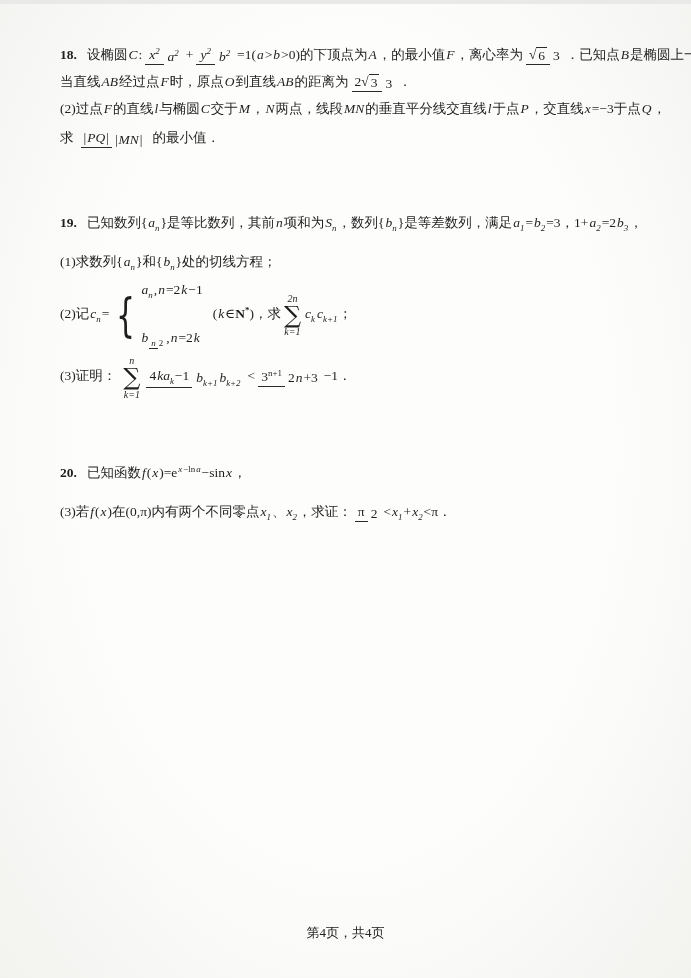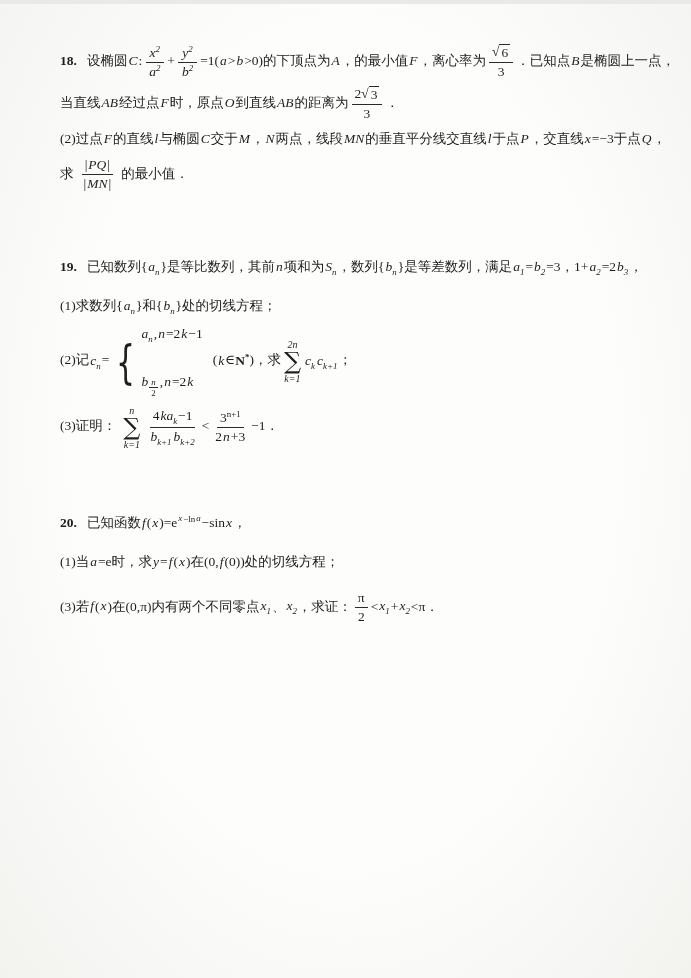--- a/index.html
+++ b/index.html
@@ -39,21 +39,21 @@
   #p20-l3{margin-bottom:14px}
 
   .mt{font-style:normal;}
   .mt.b{font-weight:bold;}
   .mv{font-style:italic;padding:0 1px;font-family:"Liberation Serif","DejaVu Serif",serif;}
   .msp{display:inline-block;}
   sup,sub{font-size:0.66em;line-height:1;}
   sub{font-style:italic;}
 
   .mfrac{
-    display:inline-flex;flex-direction:column;align-items:center;
+    display:inline-flex;flex-direction:row;align-items:center;
     vertical-align:middle;margin:0 3px;text-align:center;
   }
   .mfrac .mnum{display:block;padding:0 3px 1px 3px;border-bottom:1px solid #2a2a2a;line-height:1.2;}
   .mfrac .mden{display:block;padding:1px 3px 0 3px;line-height:1.2;}
   .mfrac.small{font-size:1em;}
   sub .mfrac{margin:0 1px;vertical-align:middle;}
   sub .mfrac .mnum{padding:0 1px;}
   sub .mfrac .mden{padding:0 1px;}
 
   .msqrt{display:inline-flex;align-items:stretch;vertical-align:baseline;}
@@ -135,21 +135,21 @@
           <span class="msum-lo">k=1</span>
         </span><span class="mfrac">
           <span class="mnum"><span class="mt">4</span><span class="mv">ka<sub>k</sub></span><span class="mt">−1</span></span>
           <span class="mden"><span class="mv">b<sub>k+1</sub></span><span class="mv">b<sub>k+2</sub></span></span>
         </span><span class="mt">&lt;</span><span class="mfrac">
           <span class="mnum"><span class="mt">3<sup>n+1</sup></span></span>
           <span class="mden"><span class="mt">2</span><span class="mv">n</span><span class="mt">+3</span></span>
         </span><span class="mt">−1．</span></div>
 
     <div class="line" id="p20-l1"><span class="mt b">20.</span><span class="msp" style="width: 10px;"></span><span class="mt">已知函数</span><span class="mv">f</span><span class="mt">(</span><span class="mv">x</span><span class="mt">)=</span><span class="mt">e<sup><span class="mv">x</span><span class="mt">−ln</span><span class="mv">a</span></sup></span><span class="mt">−sin</span><span class="mv">x</span><span class="mt">，</span></div>
-    <div class="line" id="p20-l2"><span class="mt">(1)当</span><span class="mv">a</span><span class="mt">=e时，求</span><span class="mv">y</span><span class="mt">=</span><span class="mv">f</span><span class="mt">(</span><span class="mv">x</span><span class="mt">)在(0,</span><span class="mv">f</span><span class="mt">(0))处的切线方程；</span></div>
     <div class="line" id="p20-l4"><span class="mt">(3)若</span><span class="mv">f</span><span class="mt">(</span><span class="mv">x</span><span class="mt">)在(0,π)内有两个不同零点</span><span class="mv">x<sub>1</sub></span><span class="mt">、</span><span class="mv">x<sub>2</sub></span><span class="mt">，求证：</span><span class="mfrac">
           <span class="mnum"><span class="mt">π</span></span>
           <span class="mden"><span class="mt">2</span></span>
         </span><span class="mt">&lt;</span><span class="mv">x<sub>1</sub></span><span class="mt">+</span><span class="mv">x<sub>2</sub></span><span class="mt">&lt;π．</span></div>
 
   </div>
 
+  <div class="footer">第4页，共4页</div>
 </div>
 
 </body></html>

